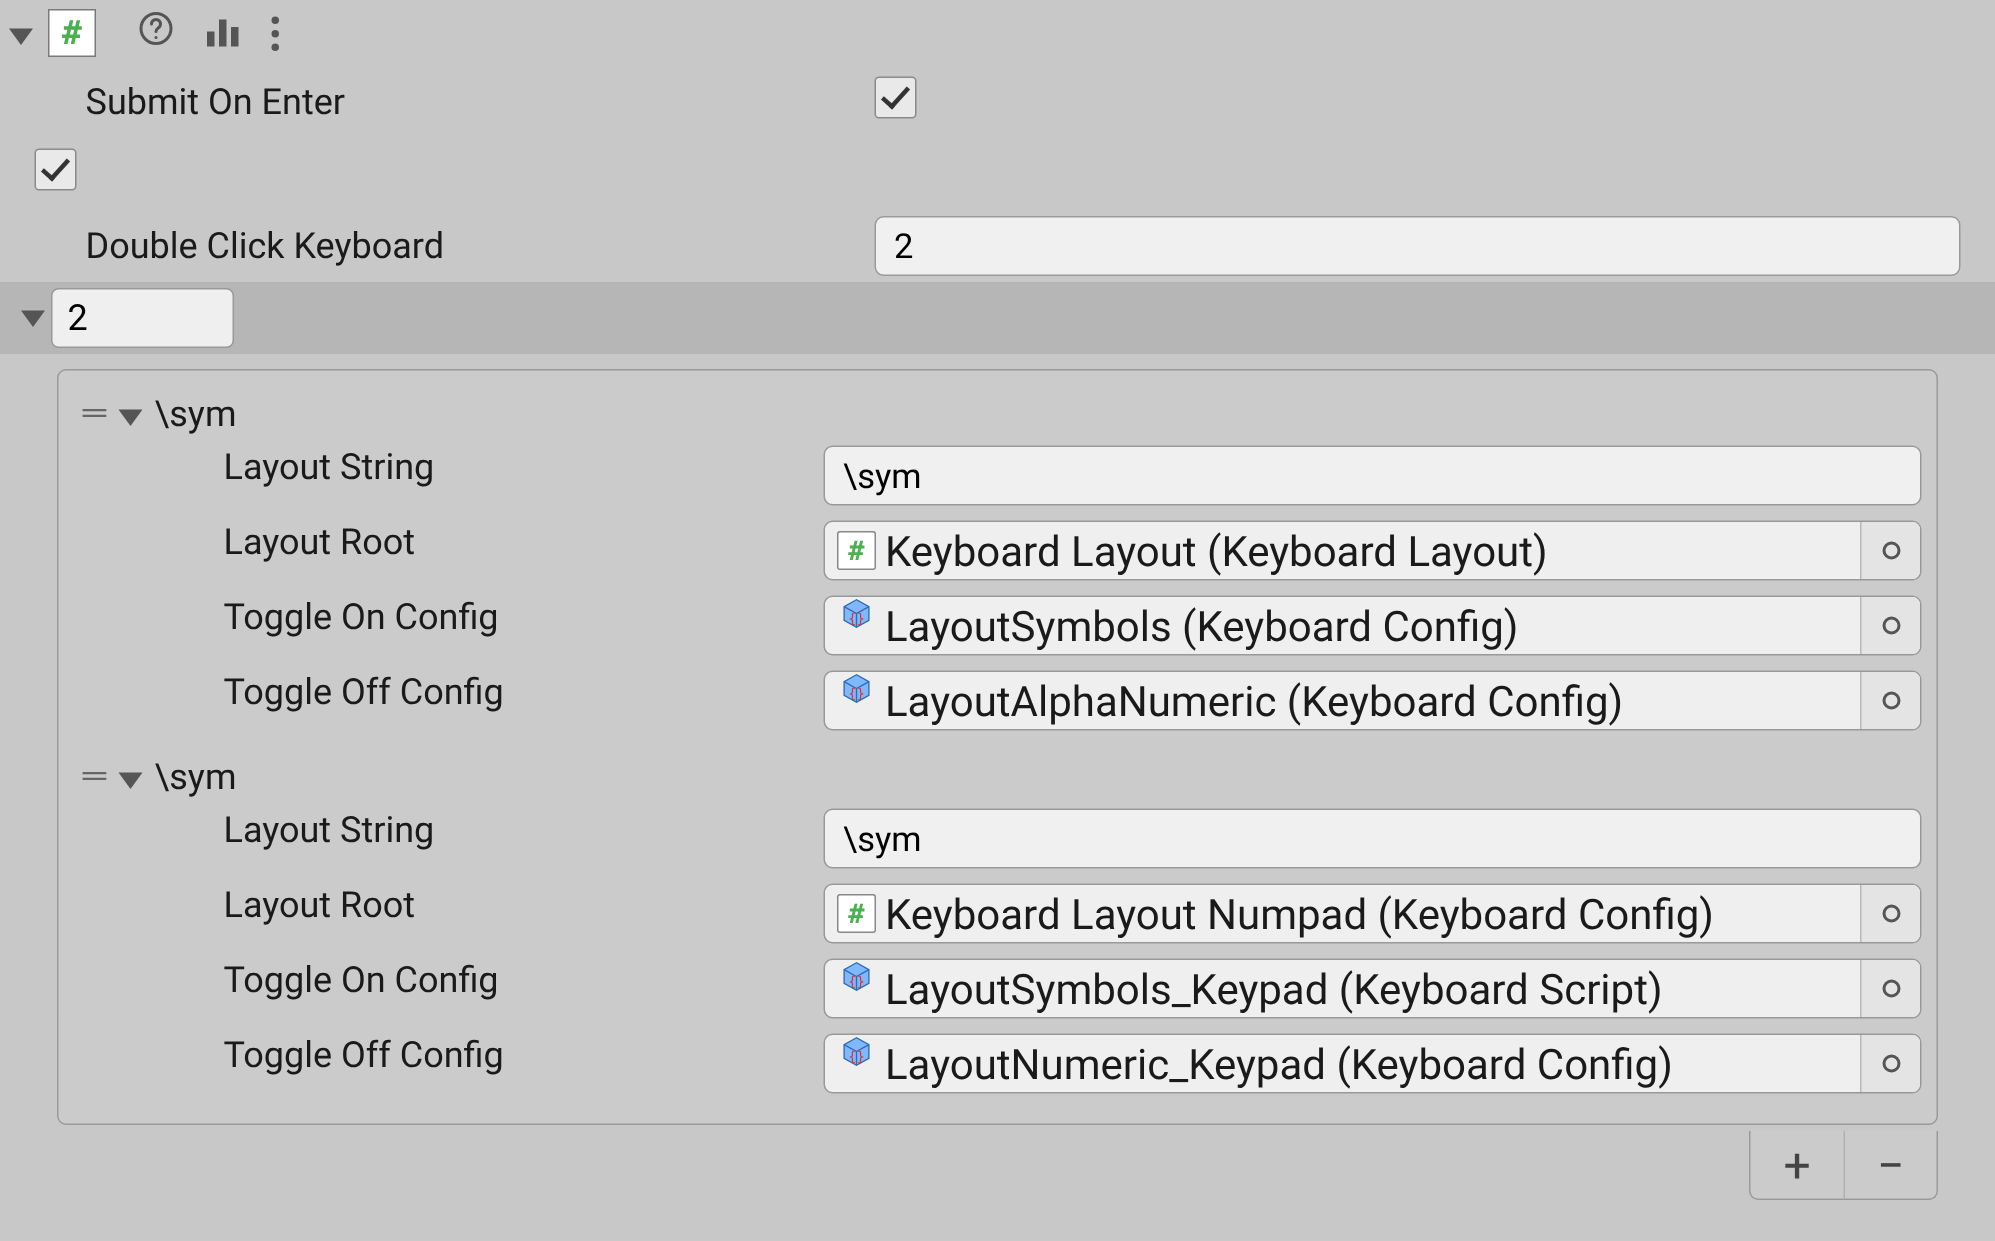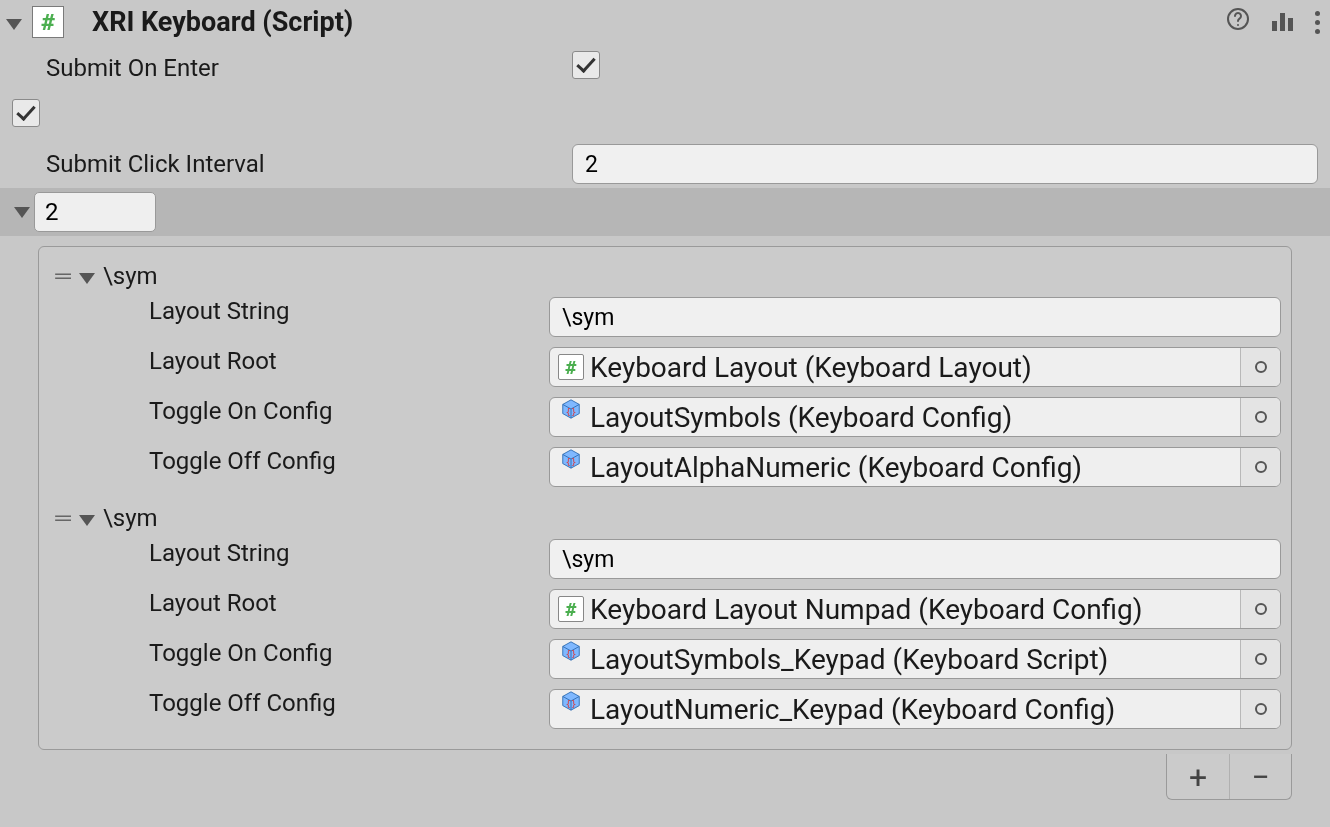--- a/index.html
+++ b/index.html
@@ -40,21 +40,21 @@
     display: inline-block;
     width: 0; height: 0;
     border-left: 8px solid transparent;
     border-right: 8px solid transparent;
     border-top: 11px solid #555;
   }
 
   .row {
     display: flex;
     align-items: center;
-    padding: 0 12px;
+    padding: 0 23px;
     min-height: 48px;
   }
   .row .label {
     width: 560px;
     padding-left: 34px;
     font-size: 24px;
   }
   .row .field { flex: 1; }
 
   input[type="checkbox"] {
@@ -214,21 +214,20 @@
   .prefab-cube svg { width: 22px; height: 22px; }
 </style>
 </head>
 <body>
 
 <div class="component-header">
   <span class="foldout">
     <span class="foldout-arrow"></span>
   </span>
   <span class="script-badge">#</span>
-  <span class="title">XRI Keyboard (Script)</span>
   <div class="header-icons">
     <span>
       <svg class="icon-help" viewBox="0 0 24 24" fill="none" stroke="#555" stroke-width="2">
         <circle cx="12" cy="12" r="10"></circle>
         <path d="M9 9a3 3 0 1 1 4.5 2.6c-.9.6-1.5 1.2-1.5 2.4" stroke-linecap="round"></path>
         <circle cx="12" cy="18" r="1" fill="#555" stroke="none"></circle>
       </svg>
     </span>
     <span class="icon-preset">
       <span></span>
@@ -250,21 +249,21 @@
   </div>
 </div>
 
 <div class="row">
   <div class="field">
     <input type="checkbox" checked="" style="">
   </div>
 </div>
 
 <div class="row">
-  <div class="label">Submit Click Interval</div>
+  <div class="label">Double Click Keyboard</div>
   <div class="field">
     <input class="text-input" type="text" value="2" style="">
   </div>
 </div>
 
 <div class="section-header">
   <span class="foldout">
     <span class="foldout-arrow"></span>
   </span>
   <input class="count-input" type="text" value="2" style="">

